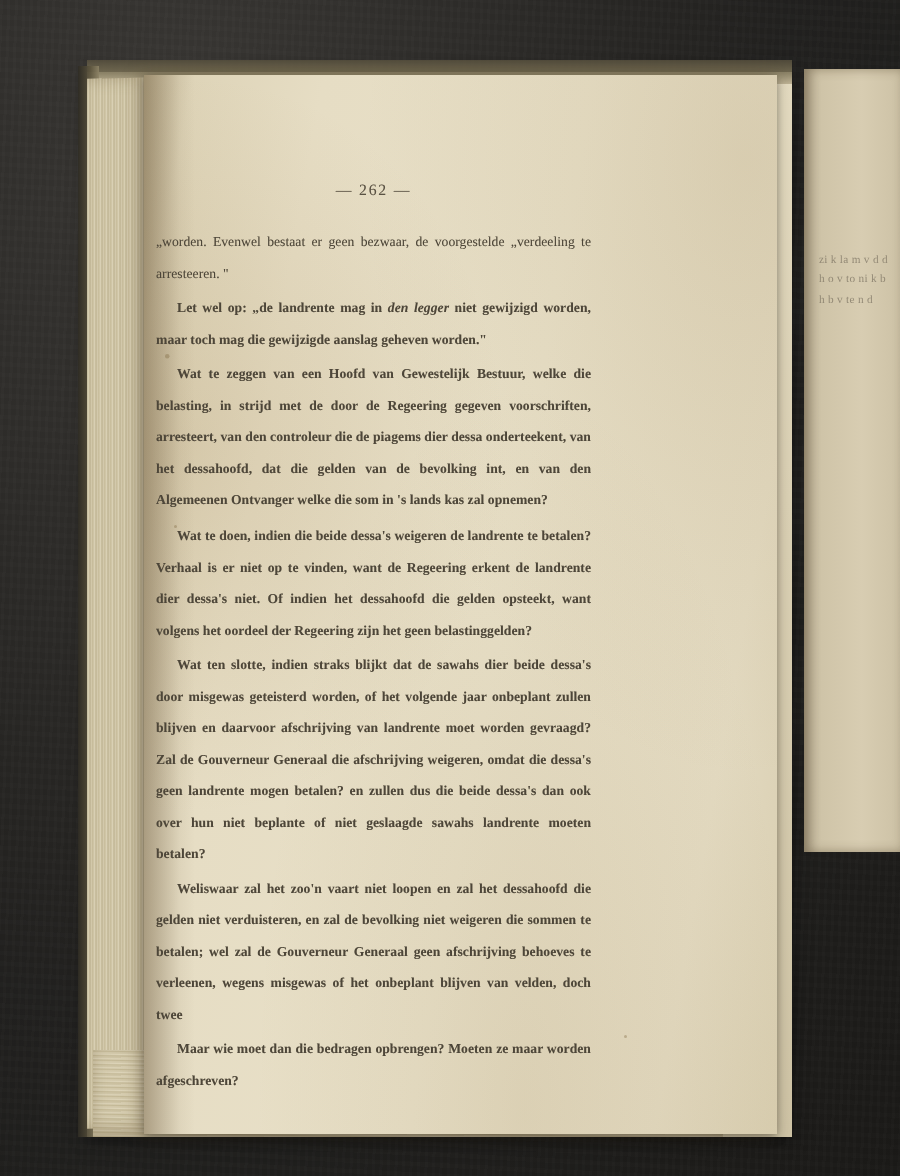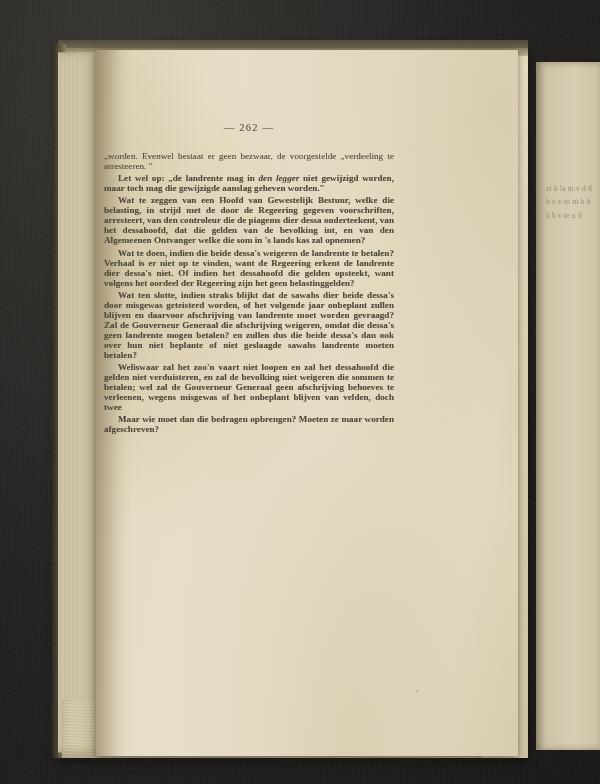--- a/index.html
+++ b/index.html
@@ -34,23 +34,23 @@
   
   .book {
     position: absolute;
     left: 0; top: 0; right: 0; bottom: 0;
   }
 
   
   .facing-page {
     position: absolute;
     left: 536px;
-    top: 62px;
+    top: 46px;
     width: 64px;
-    height: 688px;
+    height: 522px;
     background: linear-gradient(90deg, #b9ae94 0%, #cfc4a8 18%, #d8cdb2 60%, #cdc2a6 100%);
     box-shadow: inset 3px 0 7px rgba(80,65,40,0.45);
   }
   .facing-page .faint-col {
     position: absolute;
     left: 10px;
     top: 120px;
     width: 46px;
     color: #7d7463;
     font-size: 7.5px;
@@ -151,21 +151,21 @@
   .folio {
     text-align: center;
     font-size: 10.5px;
     letter-spacing: 1.2px;
     color: #5a5244;
     margin-bottom: 18px;
   }
   p.para {
     margin: 0;
     font-size: 9.1px;
-    line-height: 10px;
+    line-height: 21px;
     text-align: justify;
     text-indent: 14px;
     color: #4d4639;
     letter-spacing: .02px;
   }
   p.para.noindent { text-indent: 0; }
   p.para + p.para { margin-top: 2.2px; font-weight: bold; }
   .it { font-style: italic; }
 
   

